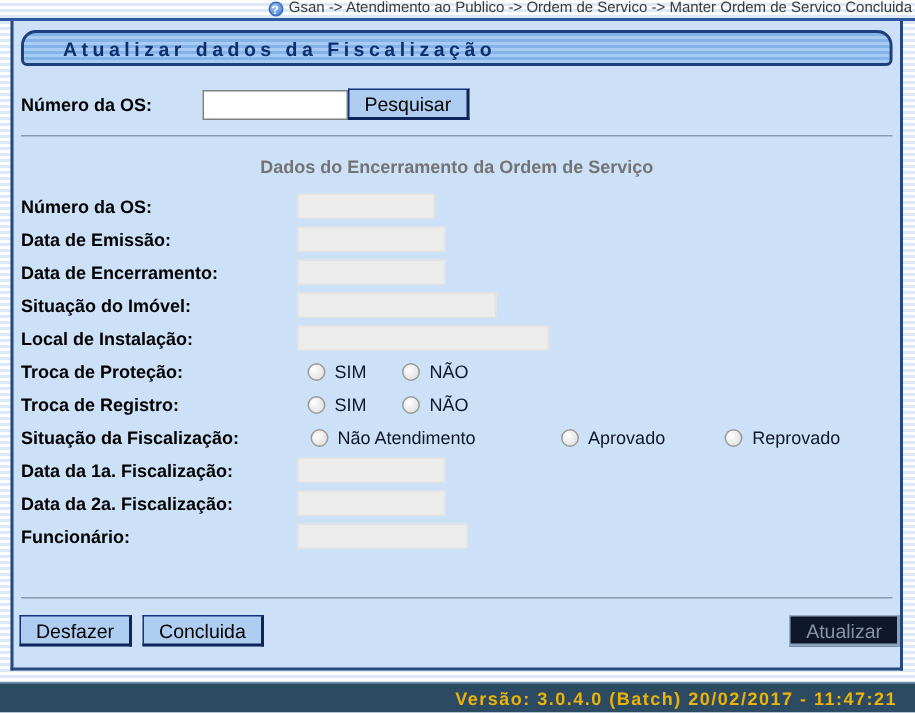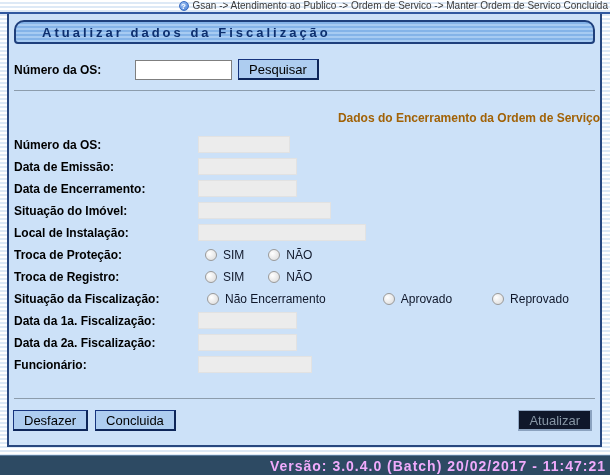--- a/index.html
+++ b/index.html
@@ -78,32 +78,32 @@
     border: 1px solid #16347e;
     border-right: 2px solid #0d2558;
     border-bottom: 2px solid #0d2558;
     font-family: "Liberation Sans", sans-serif;
     font-size: 13px;
     color: #000;
     padding: 0 10px;
     line-height: 17px;
     cursor: pointer;
   }
-  .btn-search { margin-left: 6px; }
+  .btn-search { }
   .sep {
     margin: 10px 5px 0 5px;
     border-top: 1px solid #8c9cac;
     height: 0;
   }
   .section-title {
-    margin-top: 20px;
-    text-align: right;
-    font-weight: bold;
-    font-size: 12px;
-    color: #a16207;
+    margin-top: 13px;
+    text-align: center;
+    font-weight: bold;
+    font-size: 12px;
+    color: #737373;
   }
   .form-area { margin-top: 9px; }
   .frow {
     display: flex;
     align-items: center;
     height: 21px;
     padding-left: 5px;
     margin-bottom: 1px;
   }
   .flabel { width: 184px; font-weight: bold; font-size: 12px; color: #000; flex: 0 0 auto; }
@@ -137,21 +137,21 @@
   .ml-e { margin-left: 40px; }
   .sep2 {
     position: absolute;
     left: 5px; right: 5px;
     bottom: 46px;
     border-top: 1px solid #8c9cac;
     height: 0;
   }
   .btnrow {
     position: absolute;
-    left: 4px; right: 8px;
+    left: 4px; right: 0;
     bottom: 14px;
     display: flex;
     align-items: center;
   }
   .btn-cancel { margin-left: 7px; }
   .btn-disabled {
     margin-left: auto;
     background: #0f172a;
     border: 1px solid #94aac6;
     border-right: 2px solid #8ba2bf;
@@ -162,24 +162,24 @@
   
   .statusbar {
     position: absolute;
     left: 0; bottom: 0;
     width: 610px; height: 20px;
     background: #2d4a63;
     border-top: 1px solid #5a7a9a;
     display: flex;
     align-items: center;
     justify-content: flex-end;
-    padding-right: 4px;
-    color: #f0abfc;
-    font-weight: bold;
-    font-size: 14px;
+    padding-right: 12px;
+    color: #eab308;
+    font-weight: bold;
+    font-size: 12px;
     letter-spacing: 1px;
   }
 </style>
 </head>
 <body>
 
 <div class="breadcrumb-bar">
   <span class="help-icon">?</span>
   <span>Gsan -&gt; Atendimento ao Publico -&gt; Ordem de Servico -&gt; Manter Ordem de Servico Concluida</span>
 </div>
@@ -239,21 +239,21 @@
       <span class="flabel">Troca de Registro:</span>
       <span class="radio ml-a"></span>
       <span class="rlabel">SIM</span>
       <span class="radio ml-b"></span>
       <span class="rlabel">NÃO</span>
     </div>
 
     <div class="frow">
       <span class="flabel">Situação da Fiscalização:</span>
       <span class="radio ml-c"></span>
-      <span class="rlabel">Não Encerramento</span>
+      <span class="rlabel">Não Atendimento</span>
       <span class="radio ml-d"></span>
       <span class="rlabel">Aprovado</span>
       <span class="radio ml-e"></span>
       <span class="rlabel">Reprovado</span>
     </div>
 
     <div class="frow">
       <span class="flabel">Data da 1a. Fiscalização:</span>
       <span class="rbox w-date"></span>
     </div>

